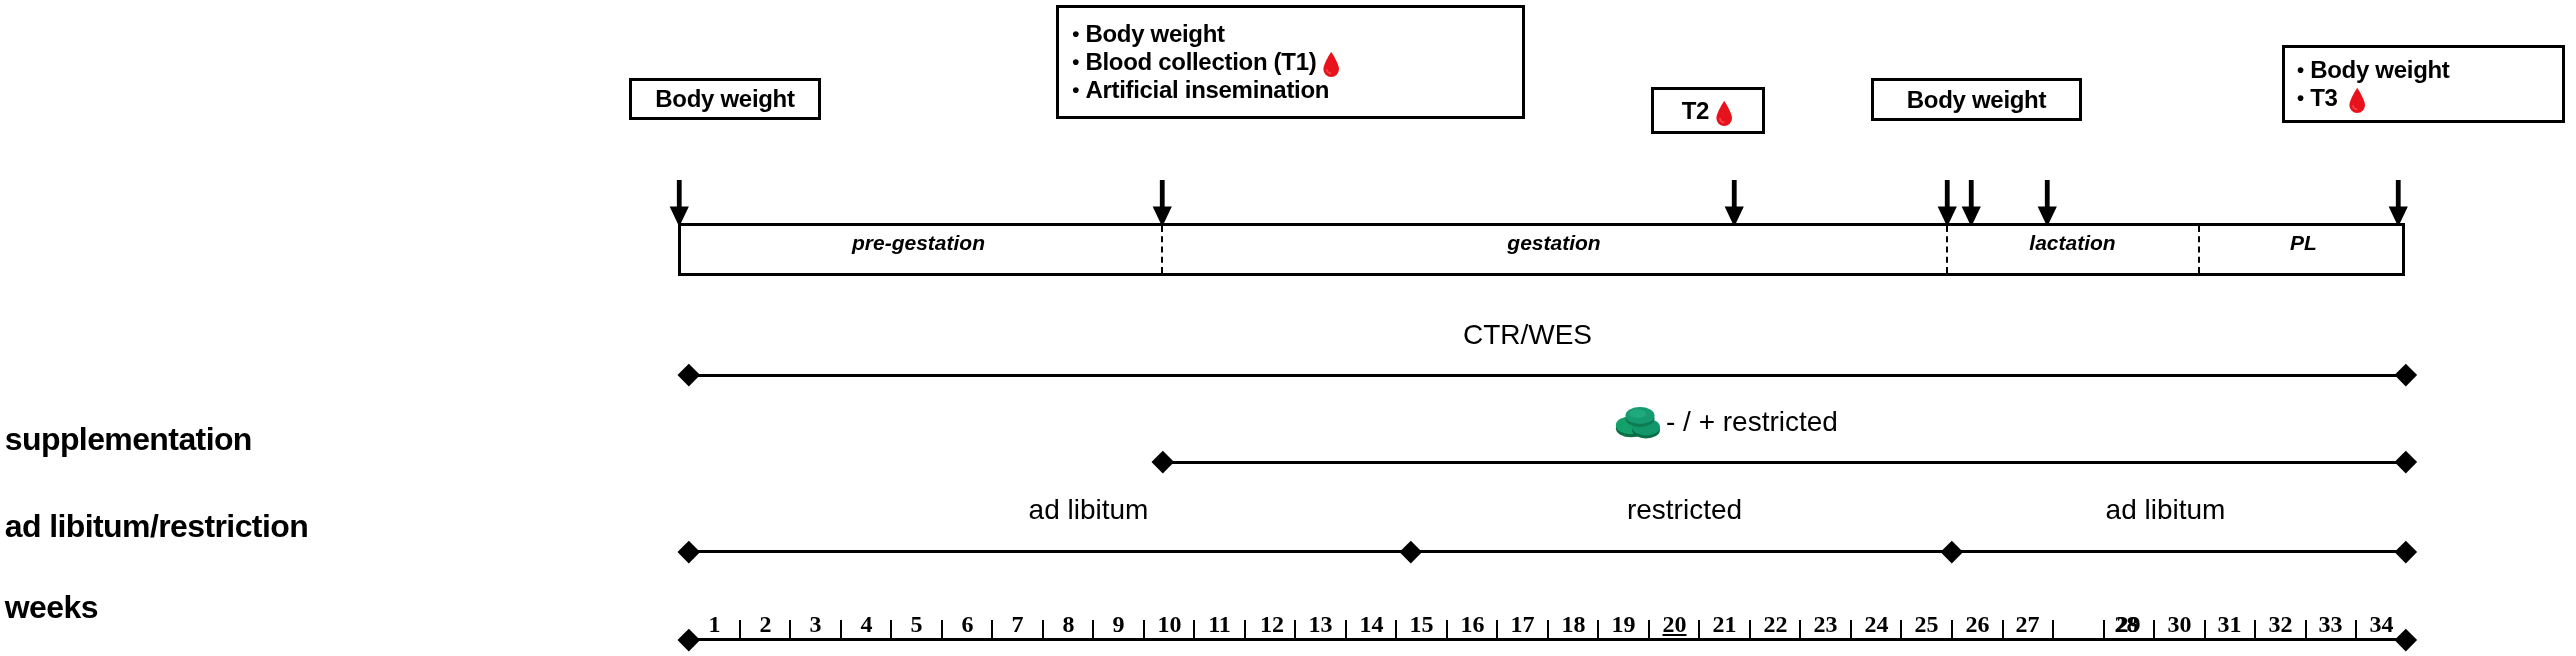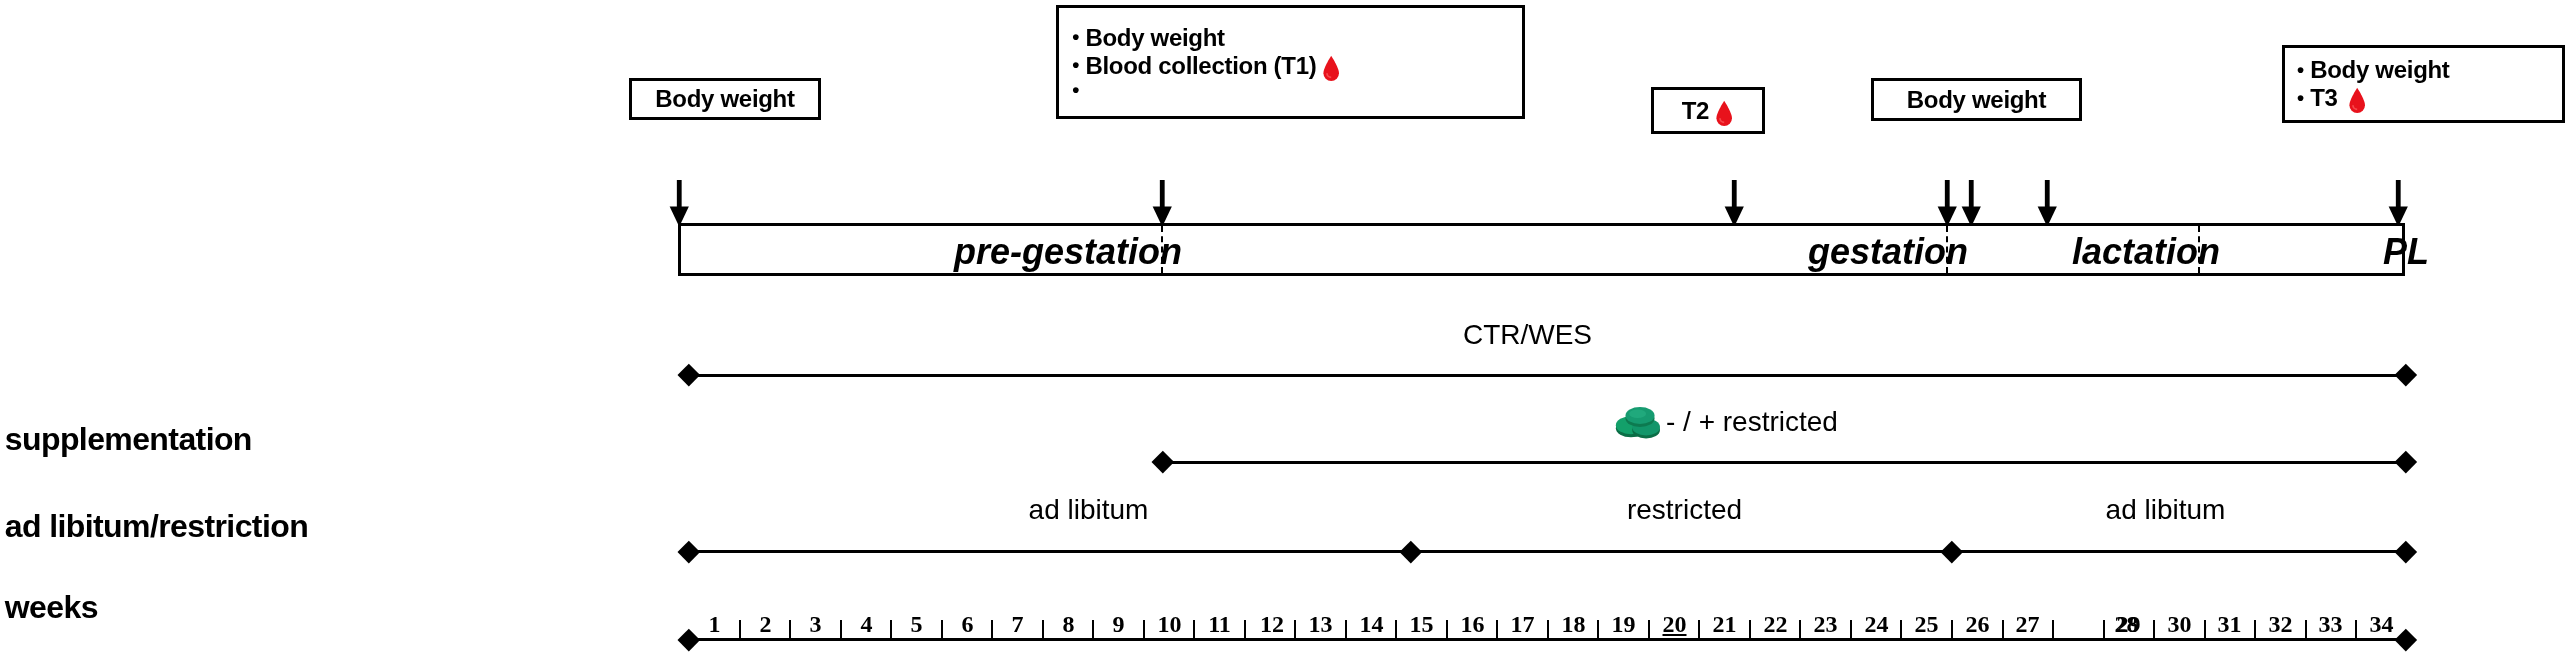--- a/index.html
+++ b/index.html
@@ -23,21 +23,21 @@
   .drop{display:inline-block;width:20.4px;height:26.5px;margin-left:4.8px;
         position:relative;top:2.4px;}
 
   
   .arrow{position:absolute;}
 
   
   #phase-bar{position:absolute;border:3px solid #000;box-sizing:border-box;
              background:#fff;}
   .phase-label{position:absolute;font-style:italic;font-weight:bold;
-               font-size:36px;white-space:nowrap;text-align:right;padding-left:23px;}
+               font-size:21px;white-space:nowrap;text-align:center;}
   .dashsep{position:absolute;border-left:2.4px dashed #000;}
 
   
   .rowlabel{position:absolute;font-weight:bold;font-size:32px;
             white-space:nowrap;letter-spacing:-0.6px;}
 
   
   .rowline{position:absolute;height:3px;background:#000;}
   .dia{position:absolute;width:15.6px;height:15.6px;background:#000;
        transform:rotate(45deg);}
@@ -77,20 +77,21 @@
       <span class="ctext">Blood collection (T1)</span>
       <span class="drop">
         <svg viewBox="0 0 34 46" width="20.4" height="28">
           <path d="M17 1 C17 1 4 21 4 30 A13 13 0 0 0 30 30 C30 21 17 1 17 1 Z" fill="#e8121c"></path>
           <path d="M10 30 A7 7 0 0 0 17 37" fill="none" stroke="#ff6a6a" stroke-width="3" opacity=".6"></path>
         </svg>
       </span>
     </div>
     <div class="line">
       <span class="bullet">•</span>
+      <span class="ctext">Artificial insemination</span>
     </div>
   </div>
 
   <div class="callout center" id="c3" style="left:1651px;top:87px;width:114px;height:47px;padding:0 8.4px;">
     <div class="line" style="justify-content:center;width:100%;">
       <span class="ctext">T2</span>
       <span class="drop">
         <svg viewBox="0 0 34 46" width="20.4" height="28">
           <path d="M17 1 C17 1 4 21 4 30 A13 13 0 0 0 30 30 C30 21 17 1 17 1 Z" fill="#e8121c"></path>
           <path d="M10 30 A7 7 0 0 0 17 37" fill="none" stroke="#ff6a6a" stroke-width="3" opacity=".6"></path>

